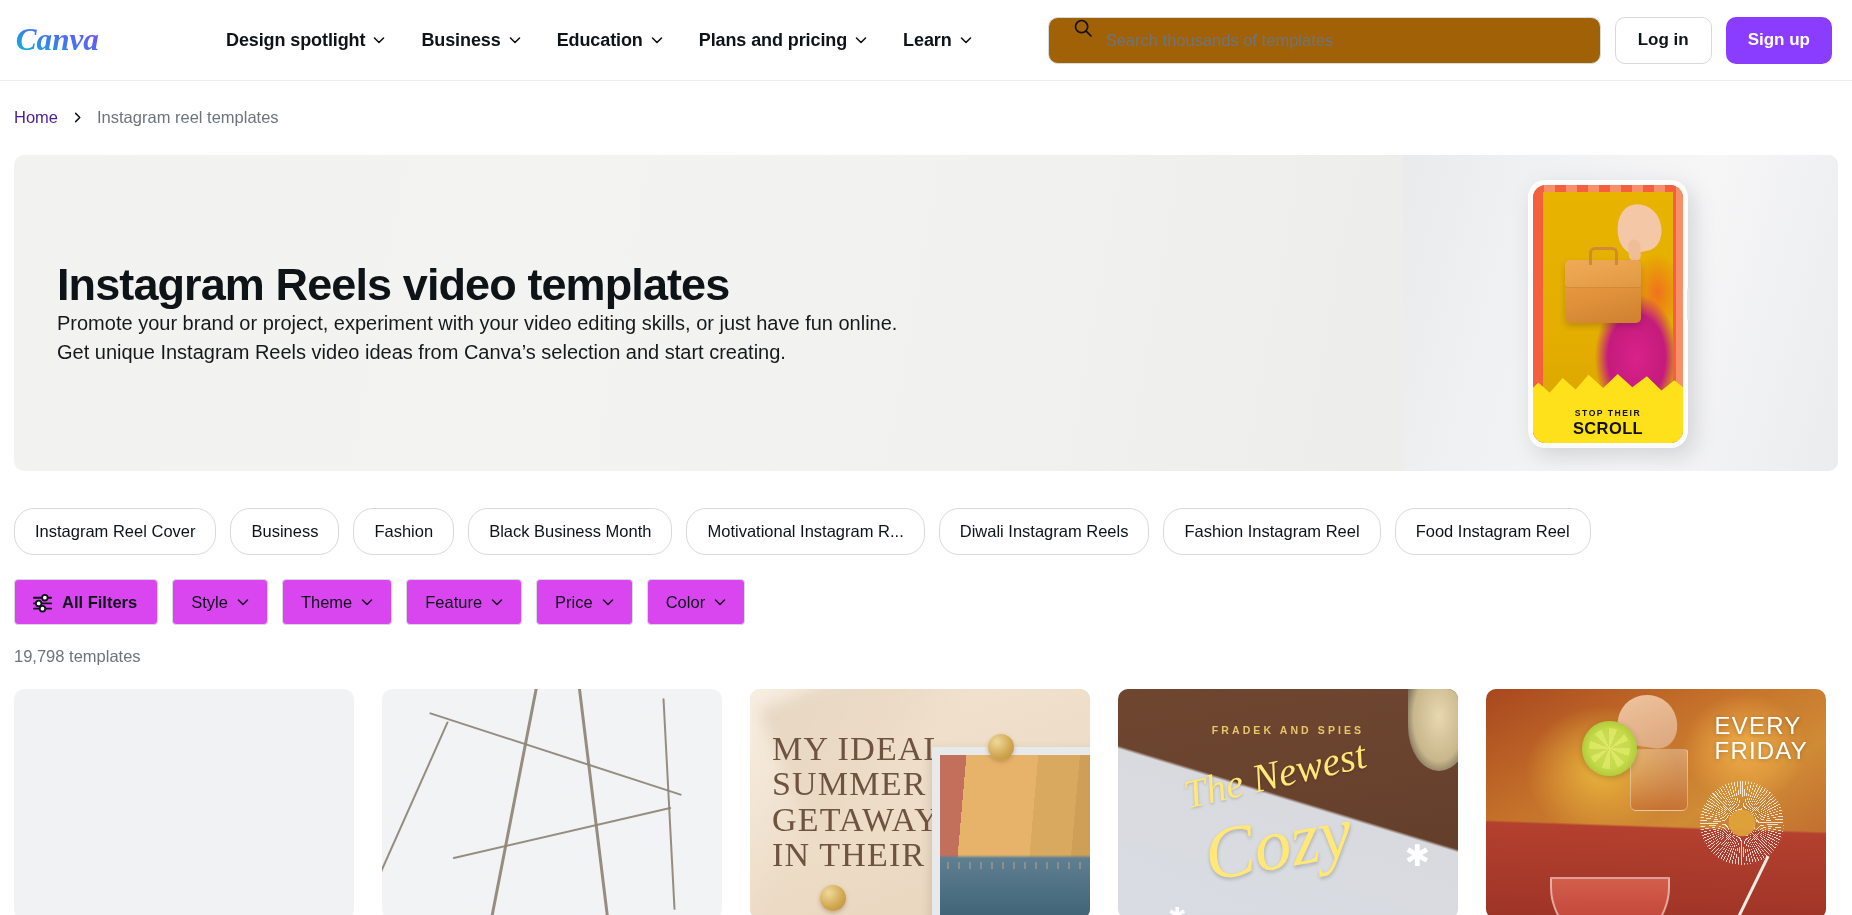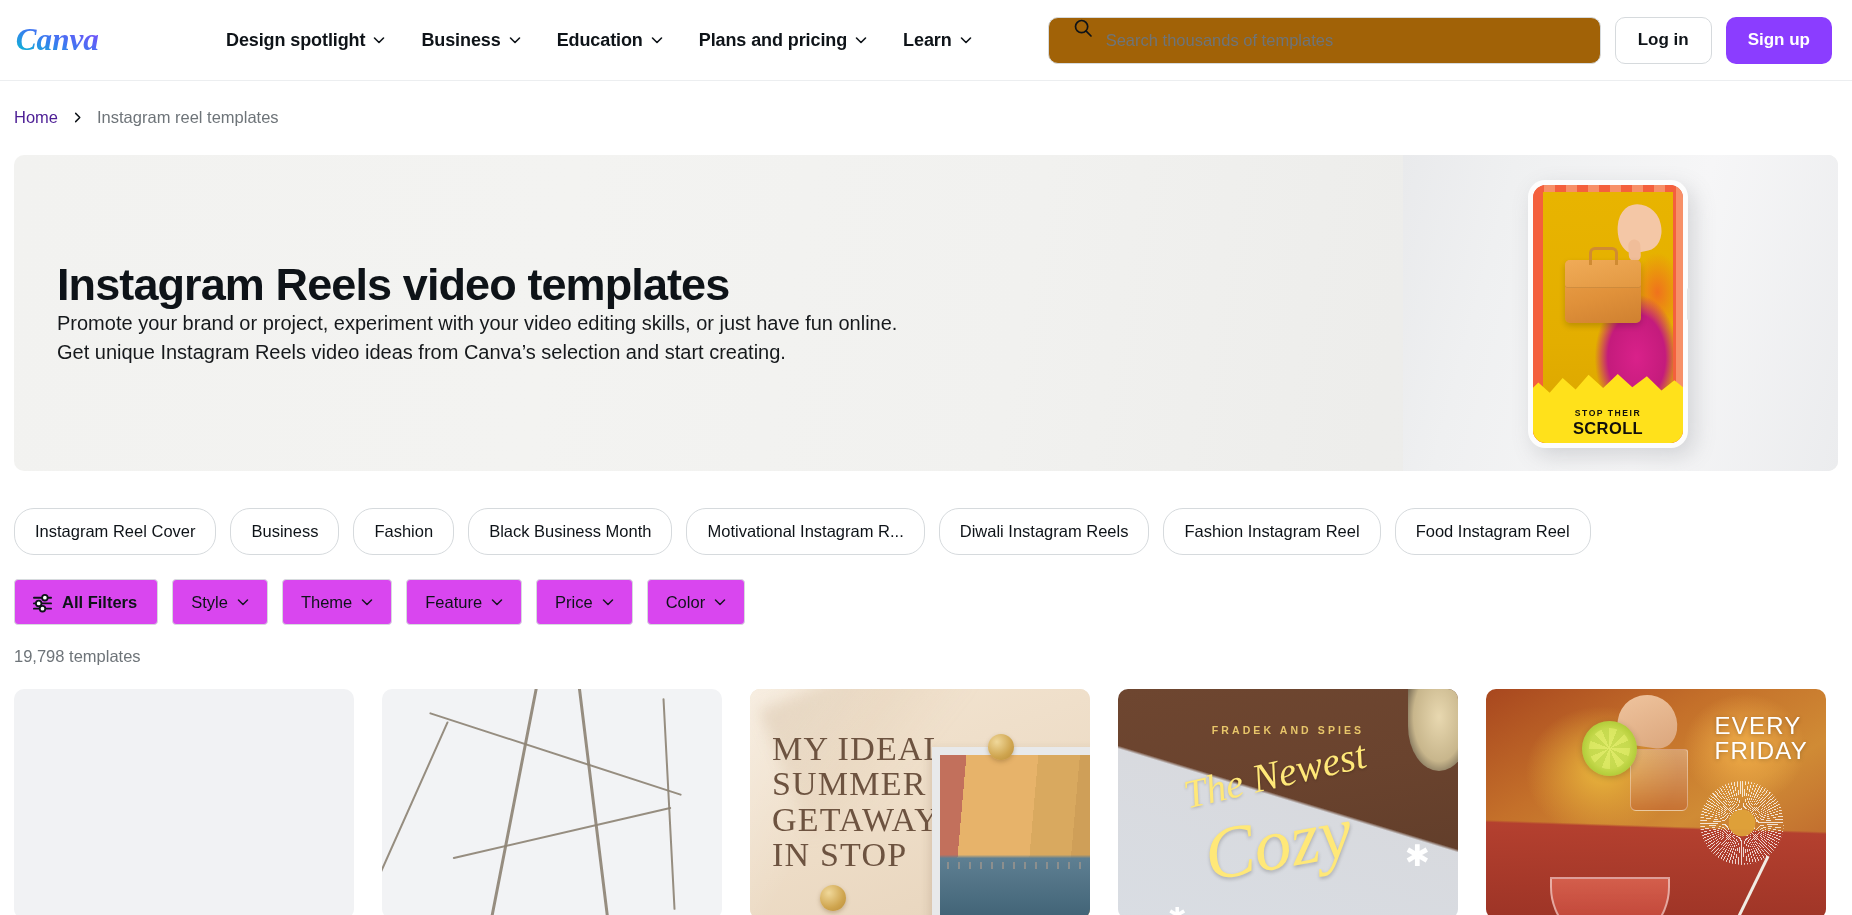--- a/index.html
+++ b/index.html
@@ -697,21 +697,21 @@
     <div class="branch" style="left:84%;top:4%;width:2px;height:92%;transform:rotate(-3deg);"></div>
   </div>
 
   <div class="card card-italy">
     <div class="italy-bg"></div>
     <div class="italy-shadow"></div>
     <div class="italy-title">
       <div>MY IDEAL</div>
       <div>SUMMER</div>
       <div>GETAWAY</div>
-      <div>IN STOP</div>
+      <div>IN THEIR</div>
     </div>
     <div class="italy-photo">
       <div class="italy-photo-inner"></div>
     </div>
     <div class="dot-gold" style="left:238px;top:45px;"></div>
     <div class="dot-gold" style="left:70px;top:196px;"></div>
   </div>
 
   <div class="card card-cozy clip">
     <div class="cozy-lamp"></div>

